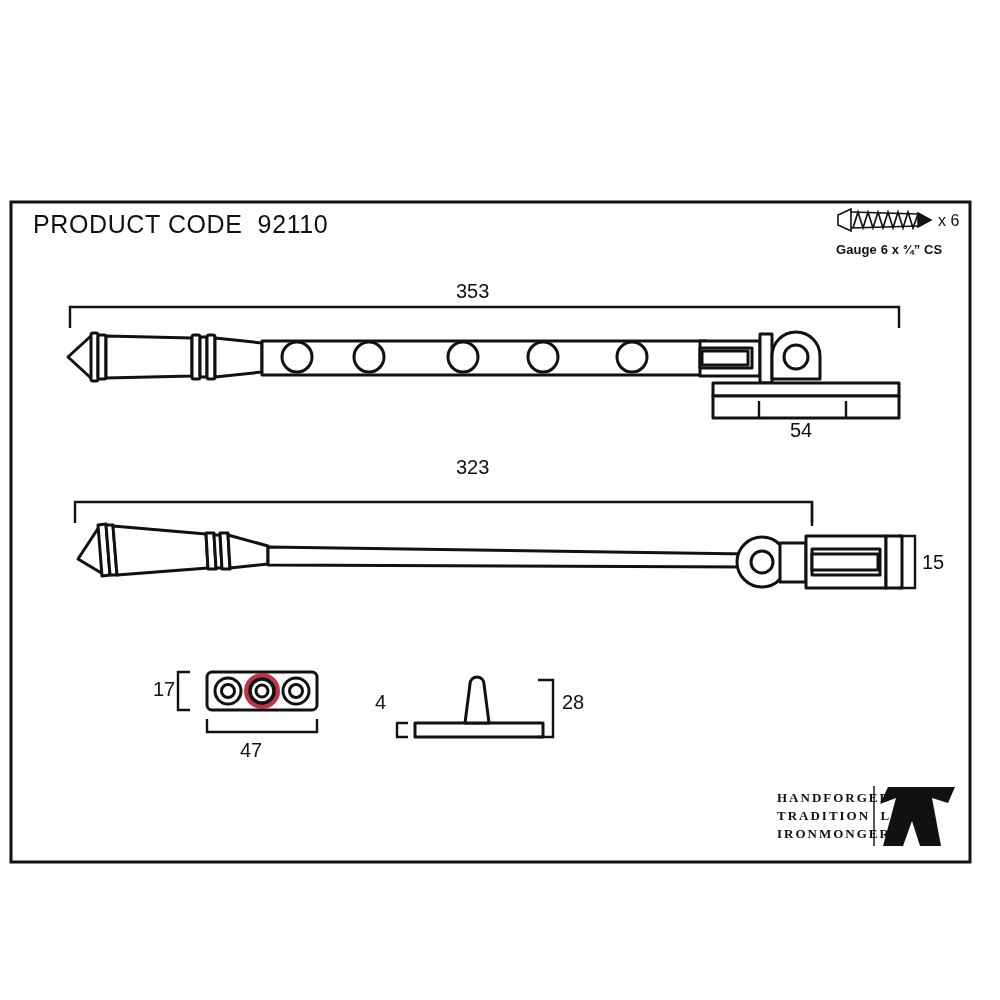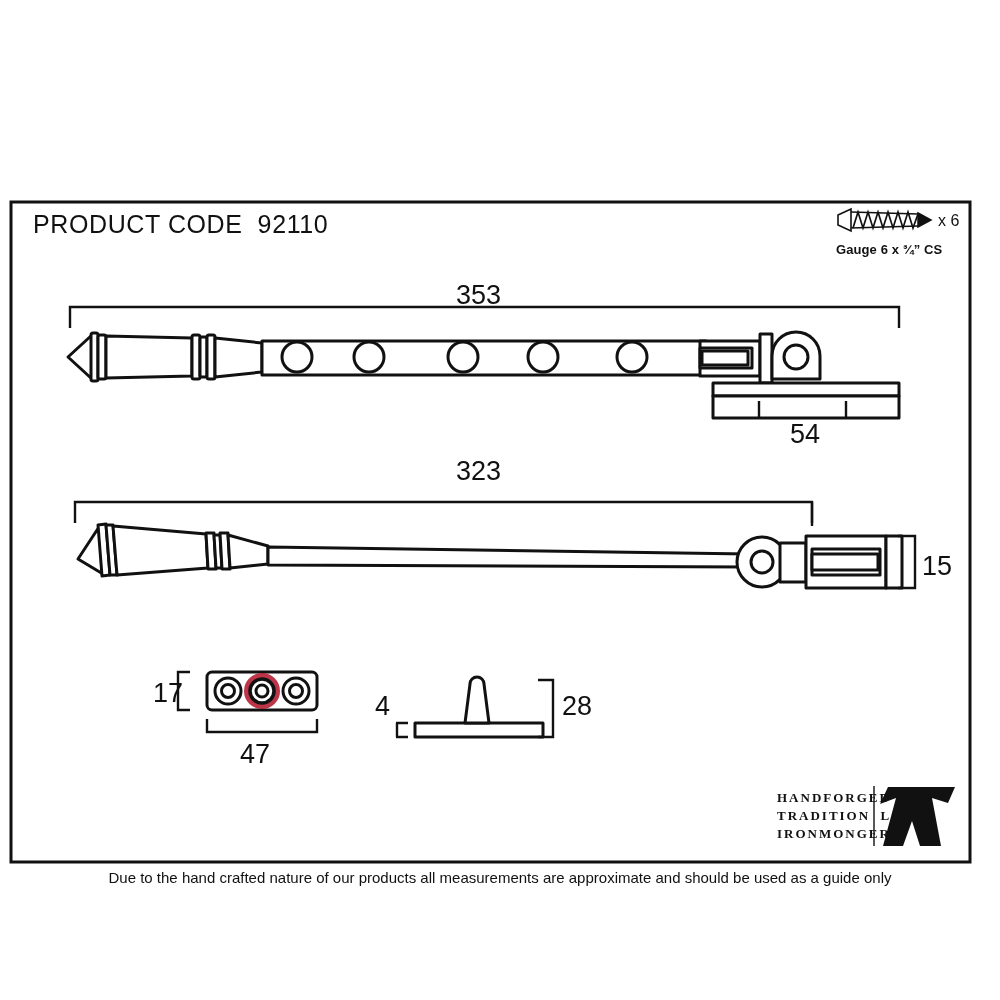--- a/index.html
+++ b/index.html
@@ -28,21 +28,21 @@
     font-family: "Liberation Sans", sans-serif;
     color: #111111;
   }
   #product-code {
     left: 33px;
     top: 164px;
     font-size: 25px;
     letter-spacing: 0.6px;
   }
   .dim-label {
-    font-size: 27px;
+    font-size: 20px;
     font-weight: 400;
   }
   #dim-353 { left: 456px; top: 234px; }
   #dim-54  { left: 790px; top: 373px; }
   #dim-323 { left: 456px; top: 410px; }
   #dim-15  { left: 922px; top: 505px; }
   #dim-17  { left: 153px; top: 632px; }
   #dim-47  { left: 240px; top: 693px; text-align: center; }
   #dim-4   { left: 375px; top: 645px; }
   #dim-24  { left: 562px; top: 645px; }
@@ -252,15 +252,14 @@
   <div class="txt dim-label" id="dim-4">4</div>
   <div class="txt dim-label" id="dim-24">28</div>
 
   <div class="txt" id="screw-count">x 6</div>
   <div class="txt" id="screw-spec">Gauge 6 x ¾” CS</div>
 
   <div class="txt brand-line" id="brand-1">HANDFORGED</div>
   <div class="txt brand-line" id="brand-2">TRADITION  L</div>
   <div class="txt brand-line" id="brand-3">IRONMONGERY</div>
 
-  <div class="txt" id="footer-note">Due to the hand crafted nature of our products all measurements are approximate and should be used as a guide only</div>
 
 </div>
 
 </body></html>

